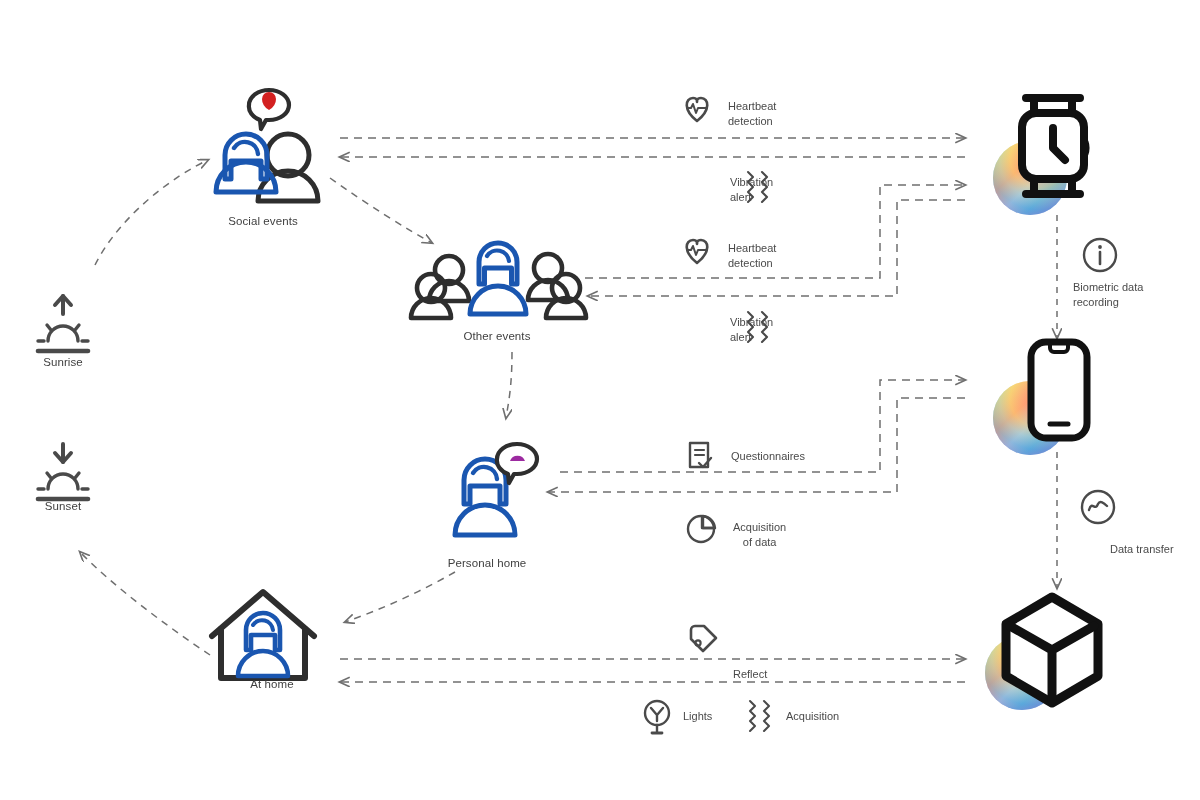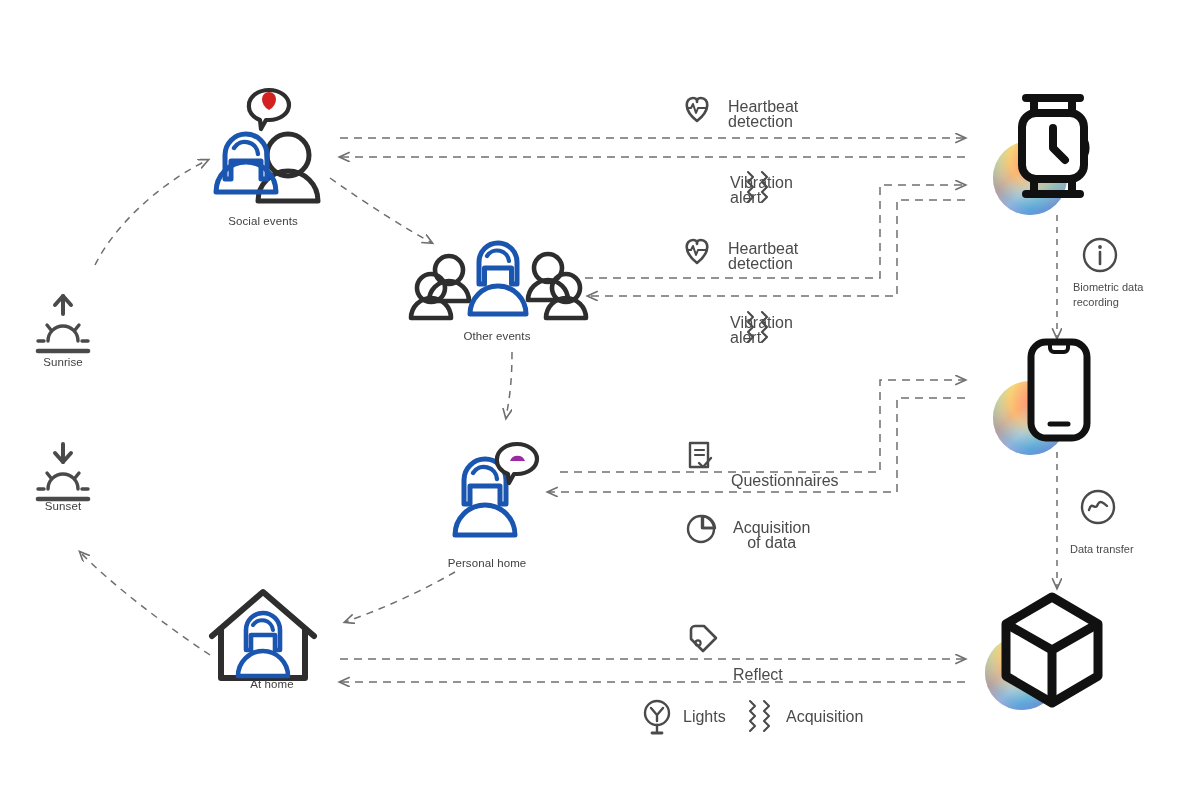--- a/index.html
+++ b/index.html
@@ -3,21 +3,21 @@
 <meta charset="utf-8">
 <style>
   html,body{margin:0;padding:0;background:#ffffff;}
   body{width:1200px;height:800px;overflow:hidden;
        font-family:"Liberation Sans", sans-serif;color:#3b3b3b;}
   #stage{position:relative;width:1200px;height:800px;}
   svg#canvas{position:absolute;left:0;top:0;width:1200px;height:800px;}
   .node-label{position:absolute;font-size:11.5px;color:#3f3f3f;
      text-align:center;letter-spacing:.1px;white-space:nowrap;
      transform:translateX(-50%);}
-  .mid-label{position:absolute;font-size:16px;color:#4a4a4a;
+  .mid-label{position:absolute;font-size:11px;color:#4a4a4a;
      line-height:15px;white-space:pre-line;}
   .right-label{position:absolute;font-size:11px;color:#4a4a4a;
      line-height:14.5px;white-space:pre-line;}
 </style>
 </head>
 <body>
 
 <div id="stage">
 
 <svg id="canvas" viewBox="0 0 1200 800">
@@ -244,24 +244,24 @@
 <div class="node-label" style="left:63px;top:500px;">Sunset</div>
 
 <div class="mid-label" style="left:728px;top:99px;">Heartbeat
 detection</div>
 <div class="mid-label" style="left:730px;top:175px;">Vibration
 alert</div>
 <div class="mid-label" style="left:728px;top:241px;">Heartbeat
 detection</div>
 <div class="mid-label" style="left:730px;top:315px;">Vibration
 alert</div>
-<div class="mid-label" style="left:731px;top:449px;margin-top:24px;">Questionnaires</div>
+<div class="mid-label" style="left:731px;top:449px;">Questionnaires</div>
 <div class="mid-label" style="left:733px;top:520px;text-align:center;">Acquisition
 of data</div>
 <div class="mid-label" style="left:733px;top:667px;">Reflect</div>
 <div class="mid-label" style="left:683px;top:709px;">Lights</div>
 <div class="mid-label" style="left:786px;top:709px;">Acquisition</div>
 
 <div class="right-label" style="left:1073px;top:280px;">Biometric data
 recording</div>
-<div class="right-label" style="left:1061px;top:542px;padding-left:9px;">Data transfer</div>
+<div class="right-label" style="left:1101px;top:542px;padding-left:9px;">Data transfer</div>
 
 </div>
 
 </body></html>

